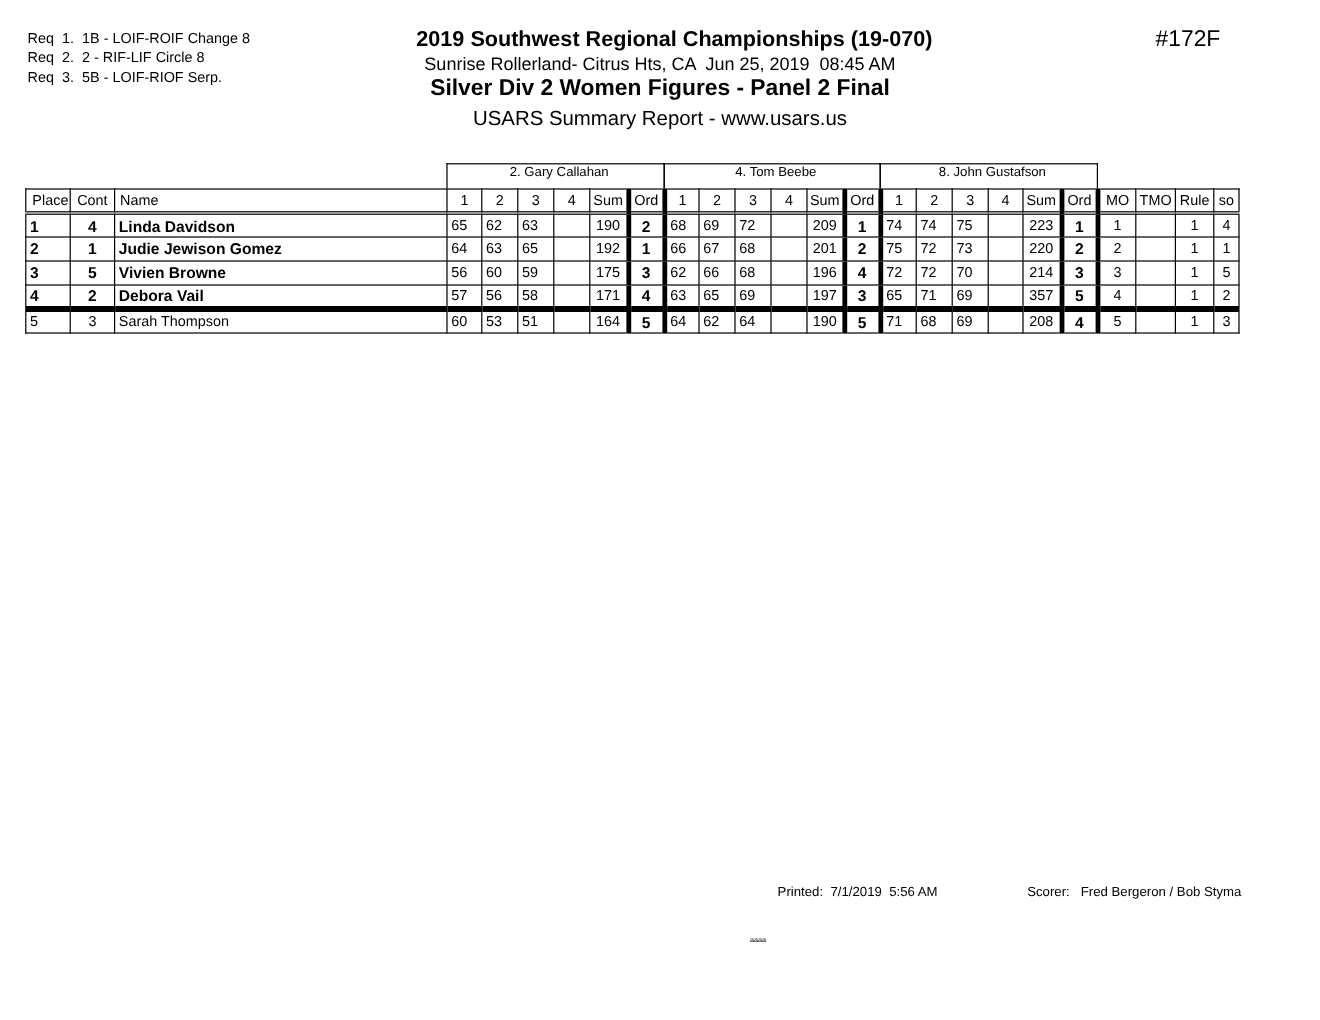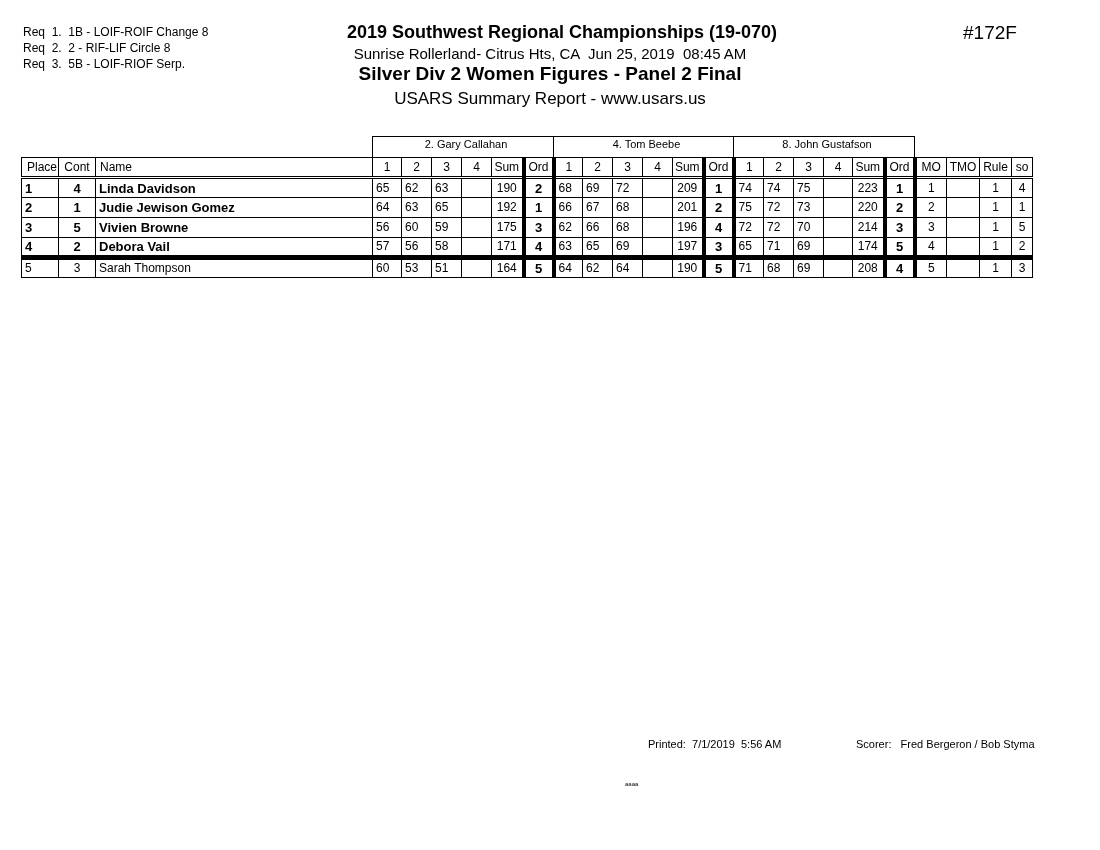--- a/index.html
+++ b/index.html
@@ -204,21 +204,21 @@
     <td class="l thickL">63</td>
     <td class="l">65</td>
     <td class="l">69</td>
     <td class="l"></td>
     <td class="r">197</td>
     <td class="ord thickL">3</td>
     <td class="l thickL">65</td>
     <td class="l">71</td>
     <td class="l">69</td>
     <td class="l"></td>
-    <td class="r">174</td>
+    <td class="r">357</td>
     <td class="ord thickL">5</td>
     <td class="c thickL">4</td>
     <td class="c"></td>
     <td class="r">1</td>
     <td class="r">2</td>
   </tr>
 
   <tr class="row">
     <td class="place l">5</td>
     <td class="cont c">3</td>

